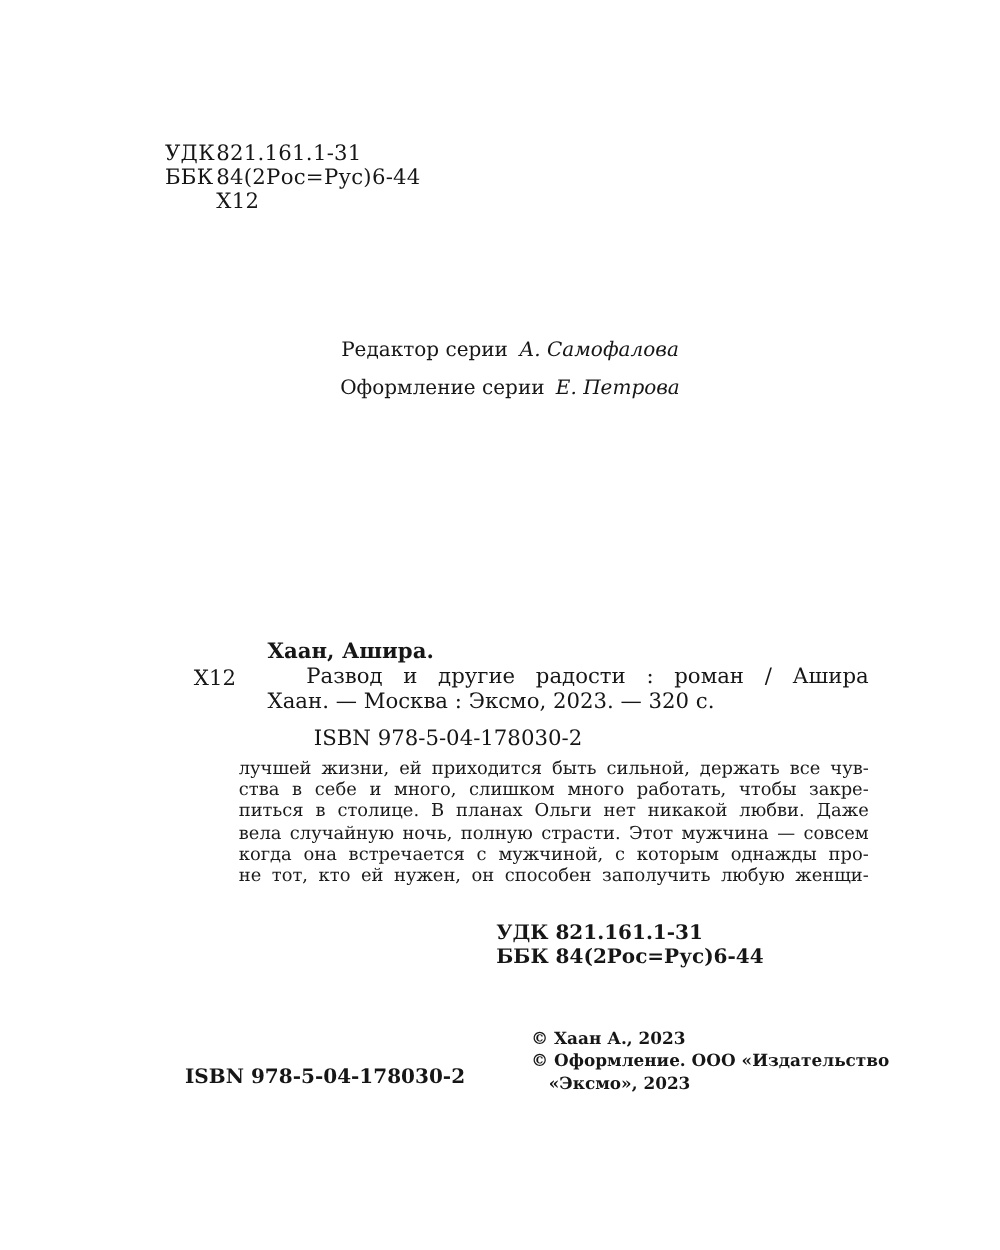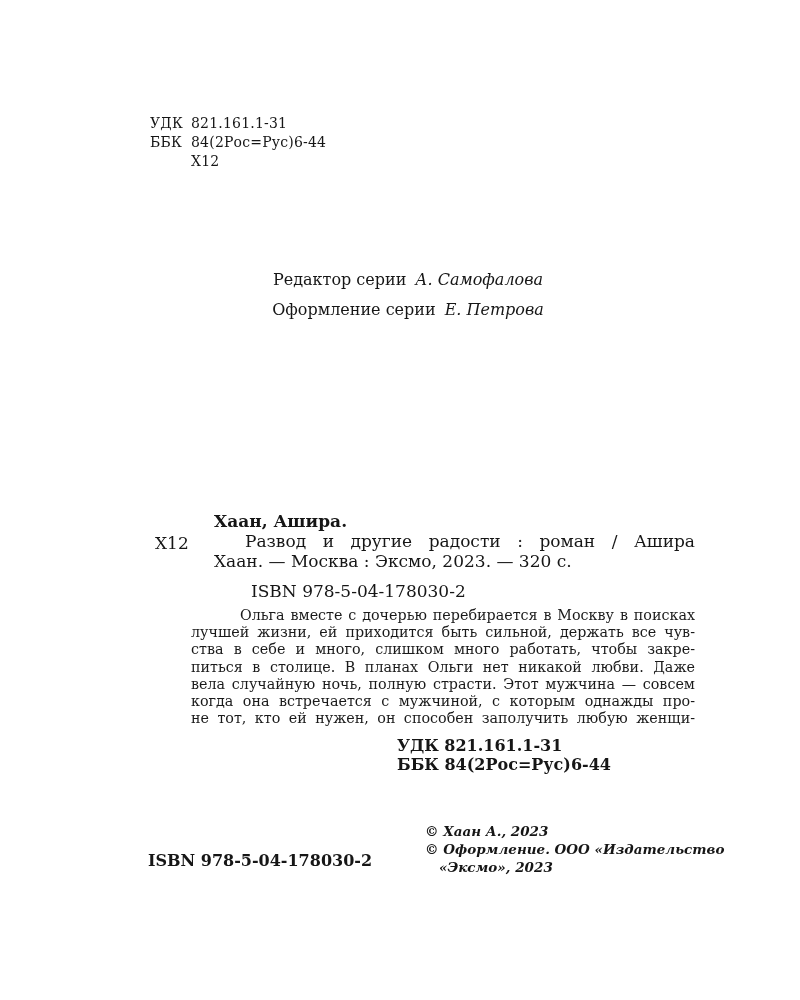--- a/index.html
+++ b/index.html
@@ -9,23 +9,23 @@
     height: 1000px;
     margin: 0 auto;
     background: #ffffff;
     color: #161616;
     font-family: "DejaVu Serif", "Liberation Serif", serif;
     overflow: hidden;
   }
   
   .top-codes {
     position: absolute;
-    left: 150px;
+    left: 132px;
     top: 114px;
-    font-size: 14px;
+    font-size: 17px;
     line-height: 19px;
     letter-spacing: 0.2px;
   }
   .code-row { display: flex; }
   .code-label { width: 41px; flex: 0 0 41px; }
   
   .series-block {
     position: absolute;
     left: 108px;
     top: 270px;
@@ -87,21 +87,20 @@
     font-size: 16px;
   }
   .copyright-block {
     position: absolute;
     left: 425px;
     top: 822px;
     width: 300px;
     font-weight: bold;
     font-size: 13.5px;
     line-height: 18px;
-    font-style: italic;
   }
   .copyright-cont { padding-left: 14px; }
 </style>
 </head>
 <body>
 
 <div class="page">
 
   <div class="top-codes">
     <div class="code-row">
@@ -130,21 +129,20 @@
   <div class="author-code-margin">Х12</div>
 
   <div class="catalog-block">
     <div class="author-heading">Хаан, Ашира.</div>
     <div class="justify-full record-line1">Развод и другие радости : роман / Ашира</div>
     <div>Хаан. — Москва : Эксмо, 2023. — 320 с.</div>
     <div class="isbn-record">ISBN 978-5-04-178030-2</div>
   </div>
 
   <div class="annotation-block">
-    <div class="annotation-line first">Ольга вместе с дочерью перебирается в Москву в поисках</div>
     <div class="annotation-line">лучшей жизни, ей приходится быть сильной, держать все чув-</div>
     <div class="annotation-line">ства в себе и много, слишком много работать, чтобы закре-</div>
     <div class="annotation-line">питься в столице. В планах Ольги нет никакой любви. Даже</div>
     <div class="annotation-line">вела случайную ночь, полную страсти. Этот мужчина — совсем</div>
     <div class="annotation-line">когда она встречается с мужчиной, с которым однажды про-</div>
     <div class="annotation-line">не тот, кто ей нужен, он способен заполучить любую женщи-</div>
   </div>
 
   <div class="bottom-codes">
     <div>УДК 821.161.1-31</div>

